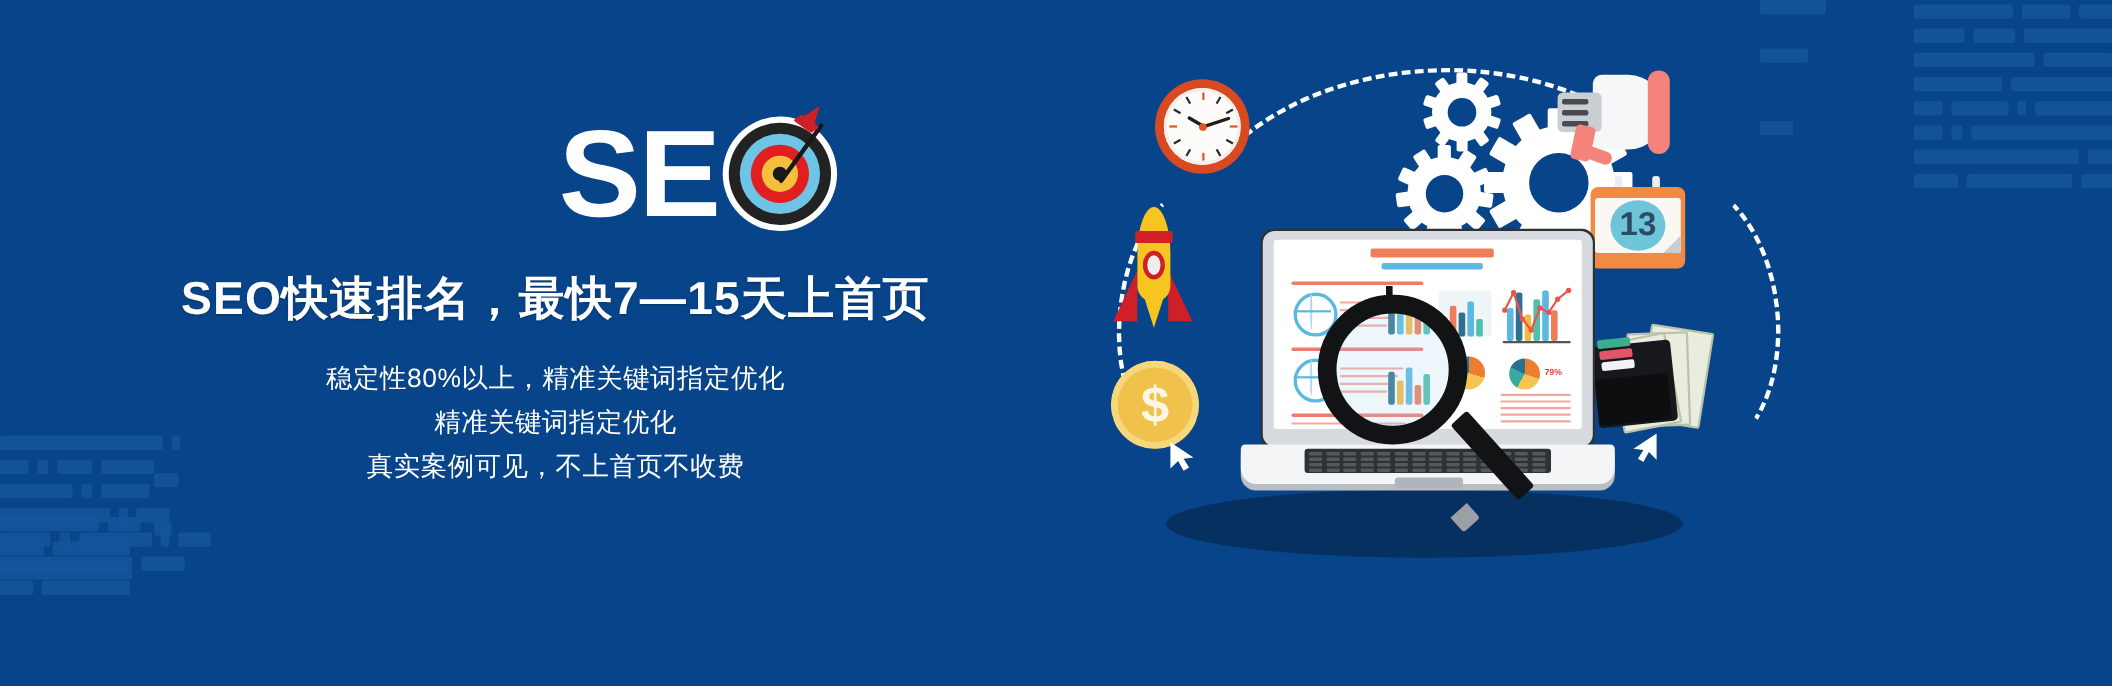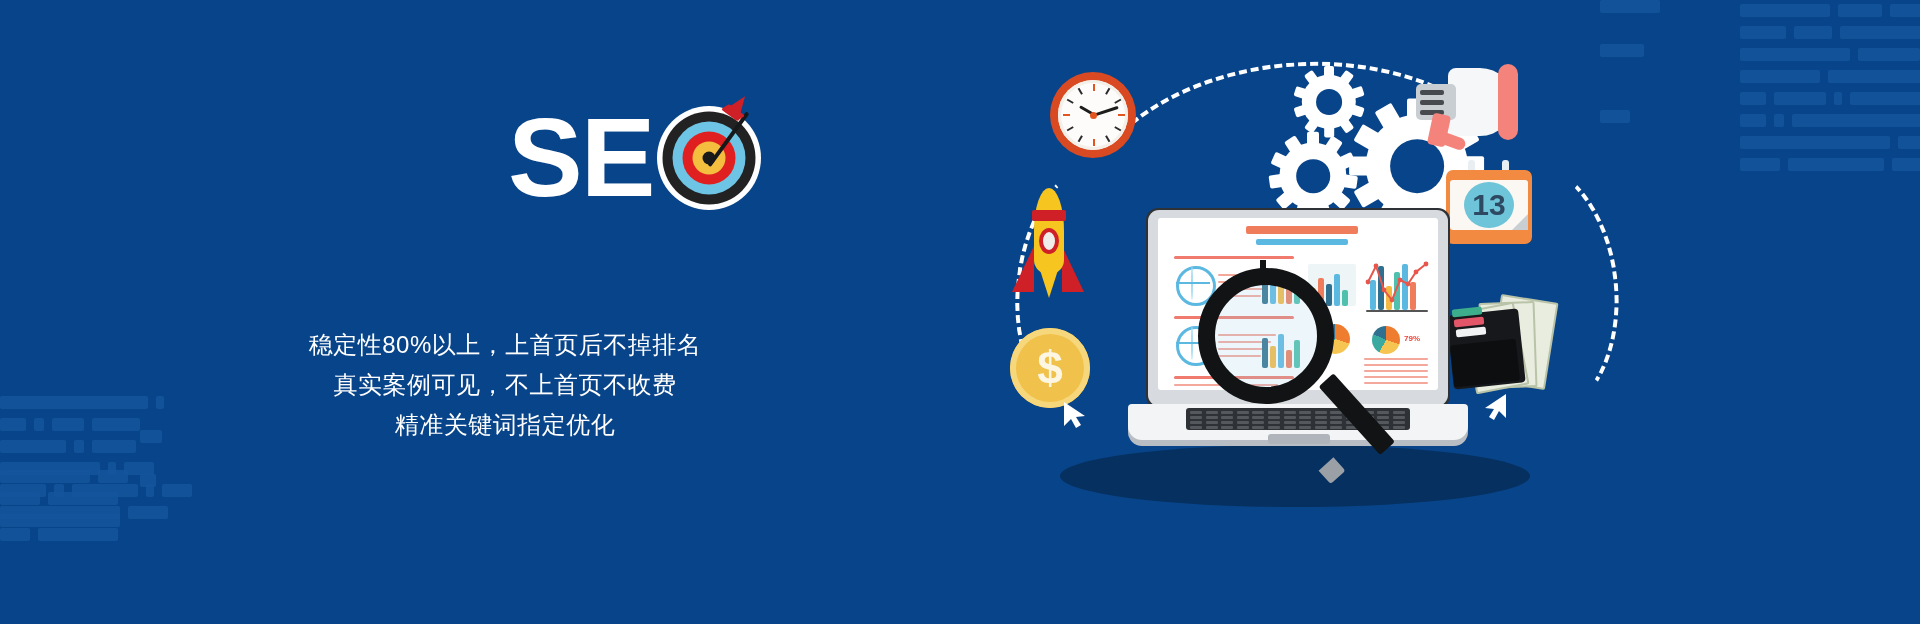--- a/index.html
+++ b/index.html
@@ -230,25 +230,26 @@
         <div class="ring r3"></div>
         <div class="ring r4"></div>
         <div class="ring r5"></div>
         <div class="ring r6"></div>
         <div class="arrowshaft"></div>
         <div class="arrowfletch"></div>
         <div class="arrowhead"></div>
       </div>
     </div>
 
+    <div class="headline">SEO快速排名，最快7—15天上首页</div>
 
     <div class="sublines">
-      <div class="subline">稳定性80%以上，上首页后不掉排名</div>
+      <div class="subline">稳定性80%以上，精准关键词指定优化</div>
+      <div class="subline">精准关键词指定优化</div>
       <div class="subline">真实案例可见，不上首页不收费</div>
-      <div class="subline">精准关键词指定优化</div>
     </div>
   </div>
 
   <div class="art">
 
     <div class="arc arc-top"></div>
     <div class="arc arc-left"></div>
     <div class="arc arc-right"></div>
 
     <div class="shadow"></div>

